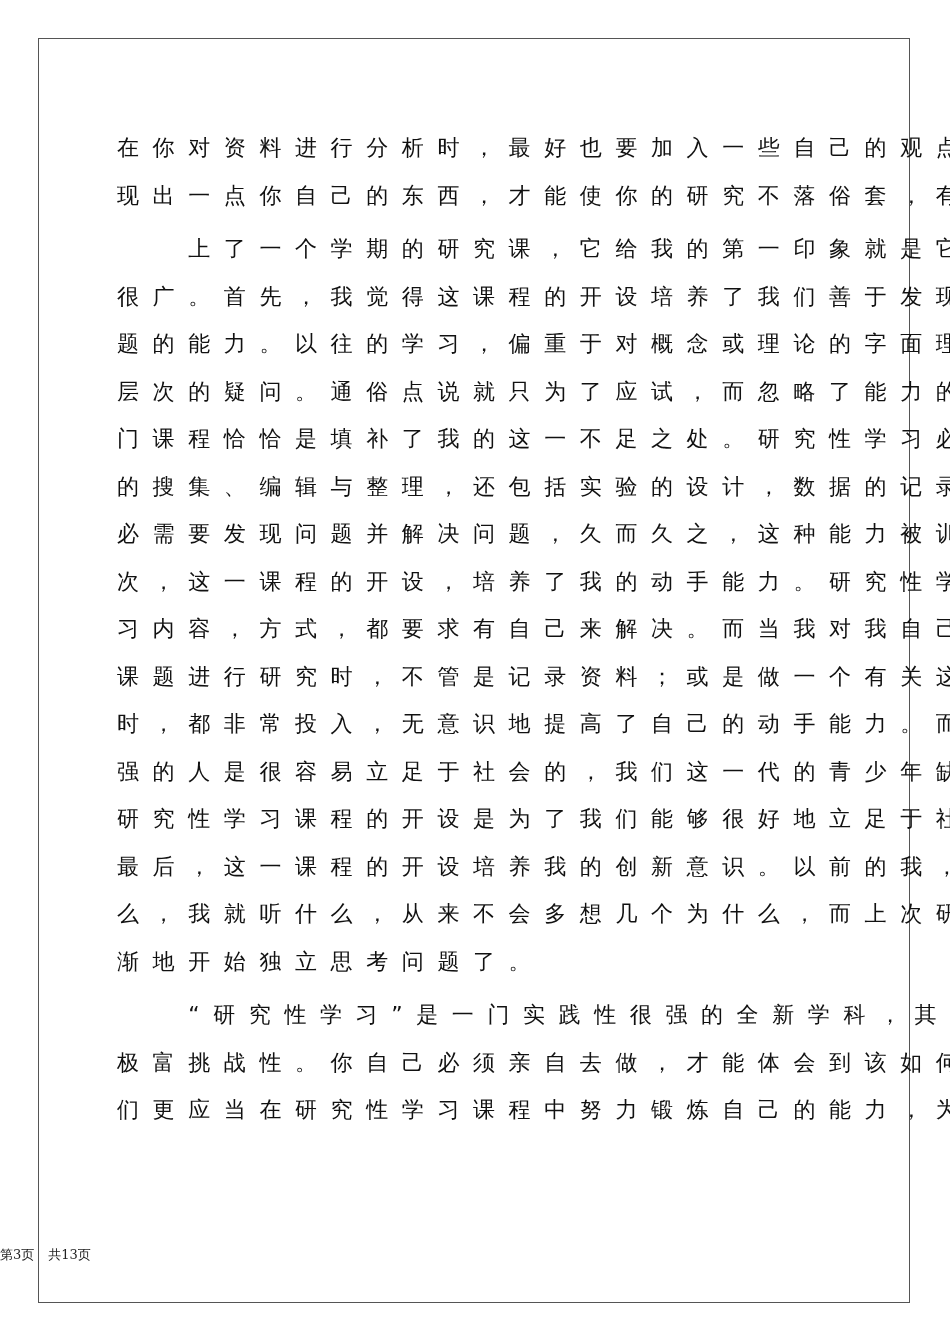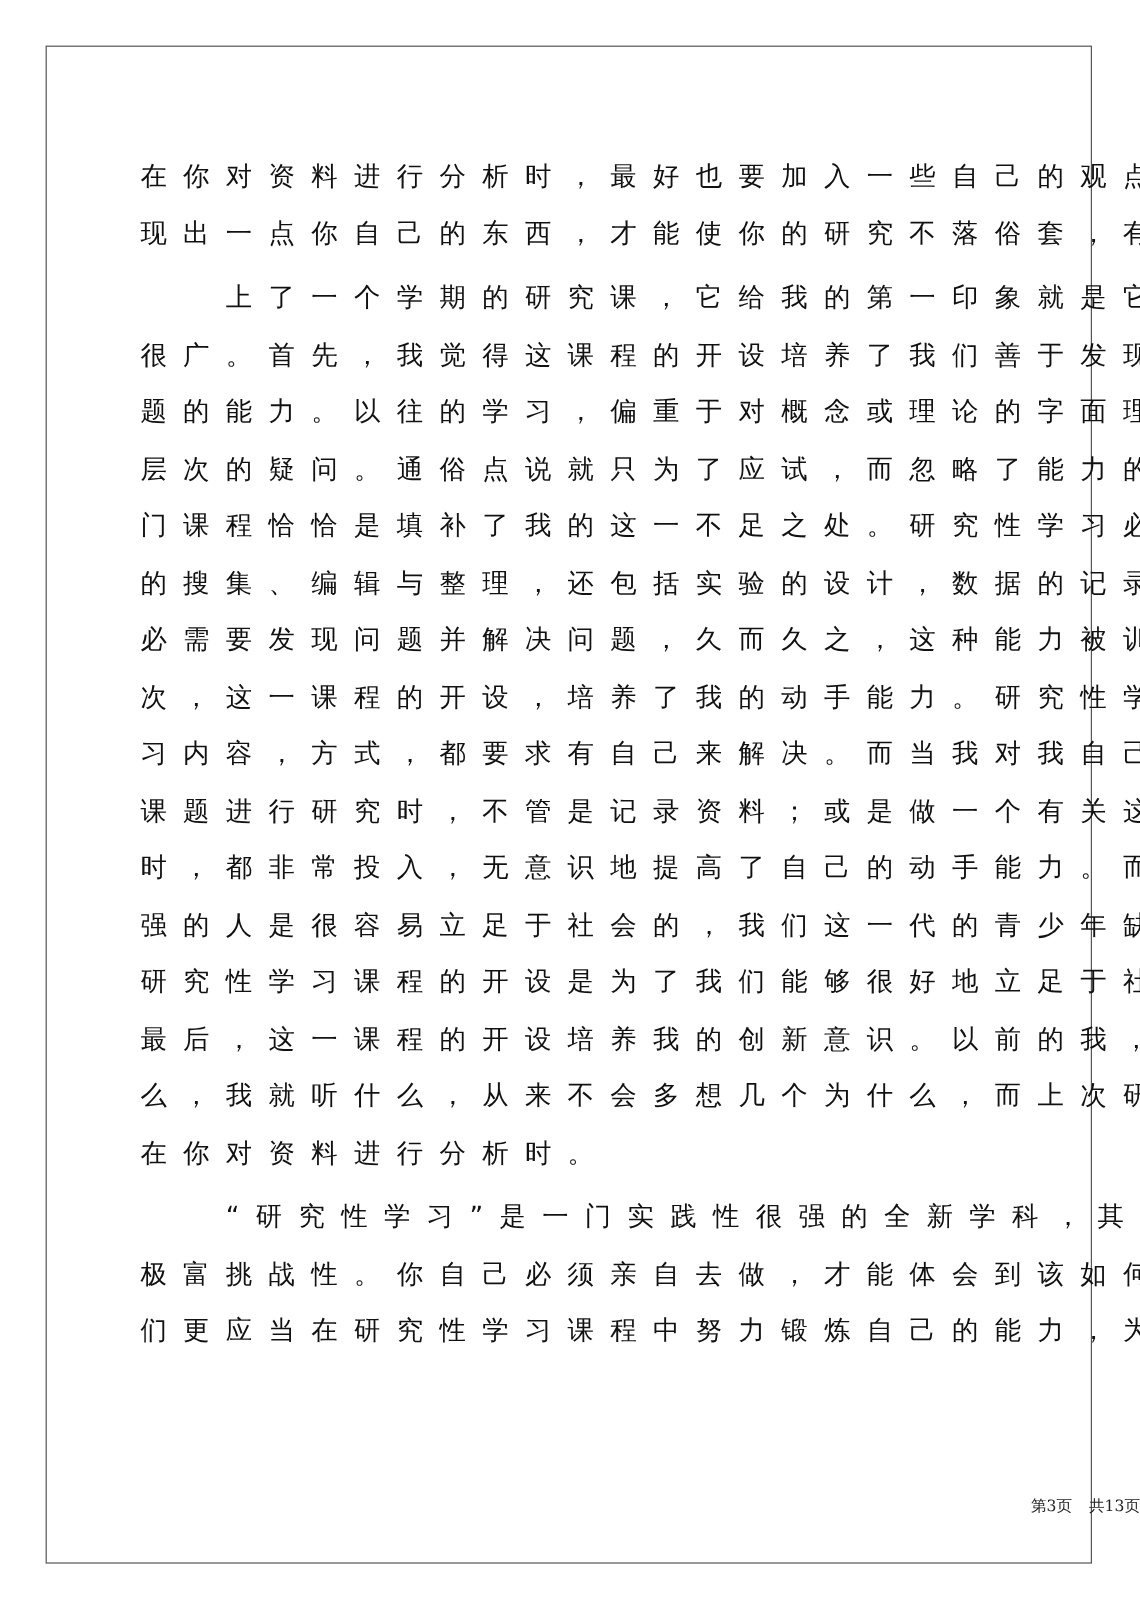--- a/index.html
+++ b/index.html
@@ -44,21 +44,21 @@
       font-weight: normal;
     }
     .para + .para {
       margin-top: 6px;
     }
     .footer {
       position: absolute;
       left: 0;
       width: 950px;
       top: 1246px;
-      text-align: right;
+      text-align: left;
       font-family: "DejaVu Serif", "Liberation Serif", serif;
       font-size: 13px;
       color: #222222;
     }
     .footer span + span {
       margin-left: 14px;
     }
   </style>
 </head>
 <body>
@@ -79,21 +79,21 @@
     <span class="line">的搜集、编辑与整理，还包括实验的设计，数据的记录等等。使我们</span>
     <span class="line">必需要发现问题并解决问题，久而久之，这种能力被训练出来了。其</span>
     <span class="line">次，这一课程的开设，培养了我的动手能力。研究性学习的每一项学</span>
     <span class="line">习内容，方式，都要求有自己来解决。而当我对我自己感兴趣的一个</span>
     <span class="line">课题进行研究时，不管是记录资料；或是做一个有关这一课题的模型</span>
     <span class="line">时，都非常投入，无意识地提高了自己的动手能力。而一个动手能力</span>
     <span class="line">强的人是很容易立足于社会的，我们这一代的青少年缺乏动手能力。</span>
     <span class="line">研究性学习课程的开设是为了我们能够很好地立足于社会打下了基础</span>
     <span class="line">最后，这一课程的开设培养我的创新意识。以前的我，总是老师讲什</span>
     <span class="line">么，我就听什么，从来不会多想几个为什么，而上次研究课后，我渐</span>
-    <span class="line">在你对资料进行分析时。</span>
+    <span class="line">渐地开始独立思考问题了。</span>
   </div>
   <div class="para">
     <span class="line">　　“研究性学习”是一门实践性很强的全新学科，其中充满热趣也</span>
     <span class="line">极富挑战性。你自己必须亲自去做，才能体会到该如何做。因此，我</span>
     <span class="line">们更应当在研究性学习课程中努力锻炼自己的能力，为以后更深入的</span>
   </div>
 </div>
 
 <div class="footer">
   <span>第3页</span><span>共13页</span>

